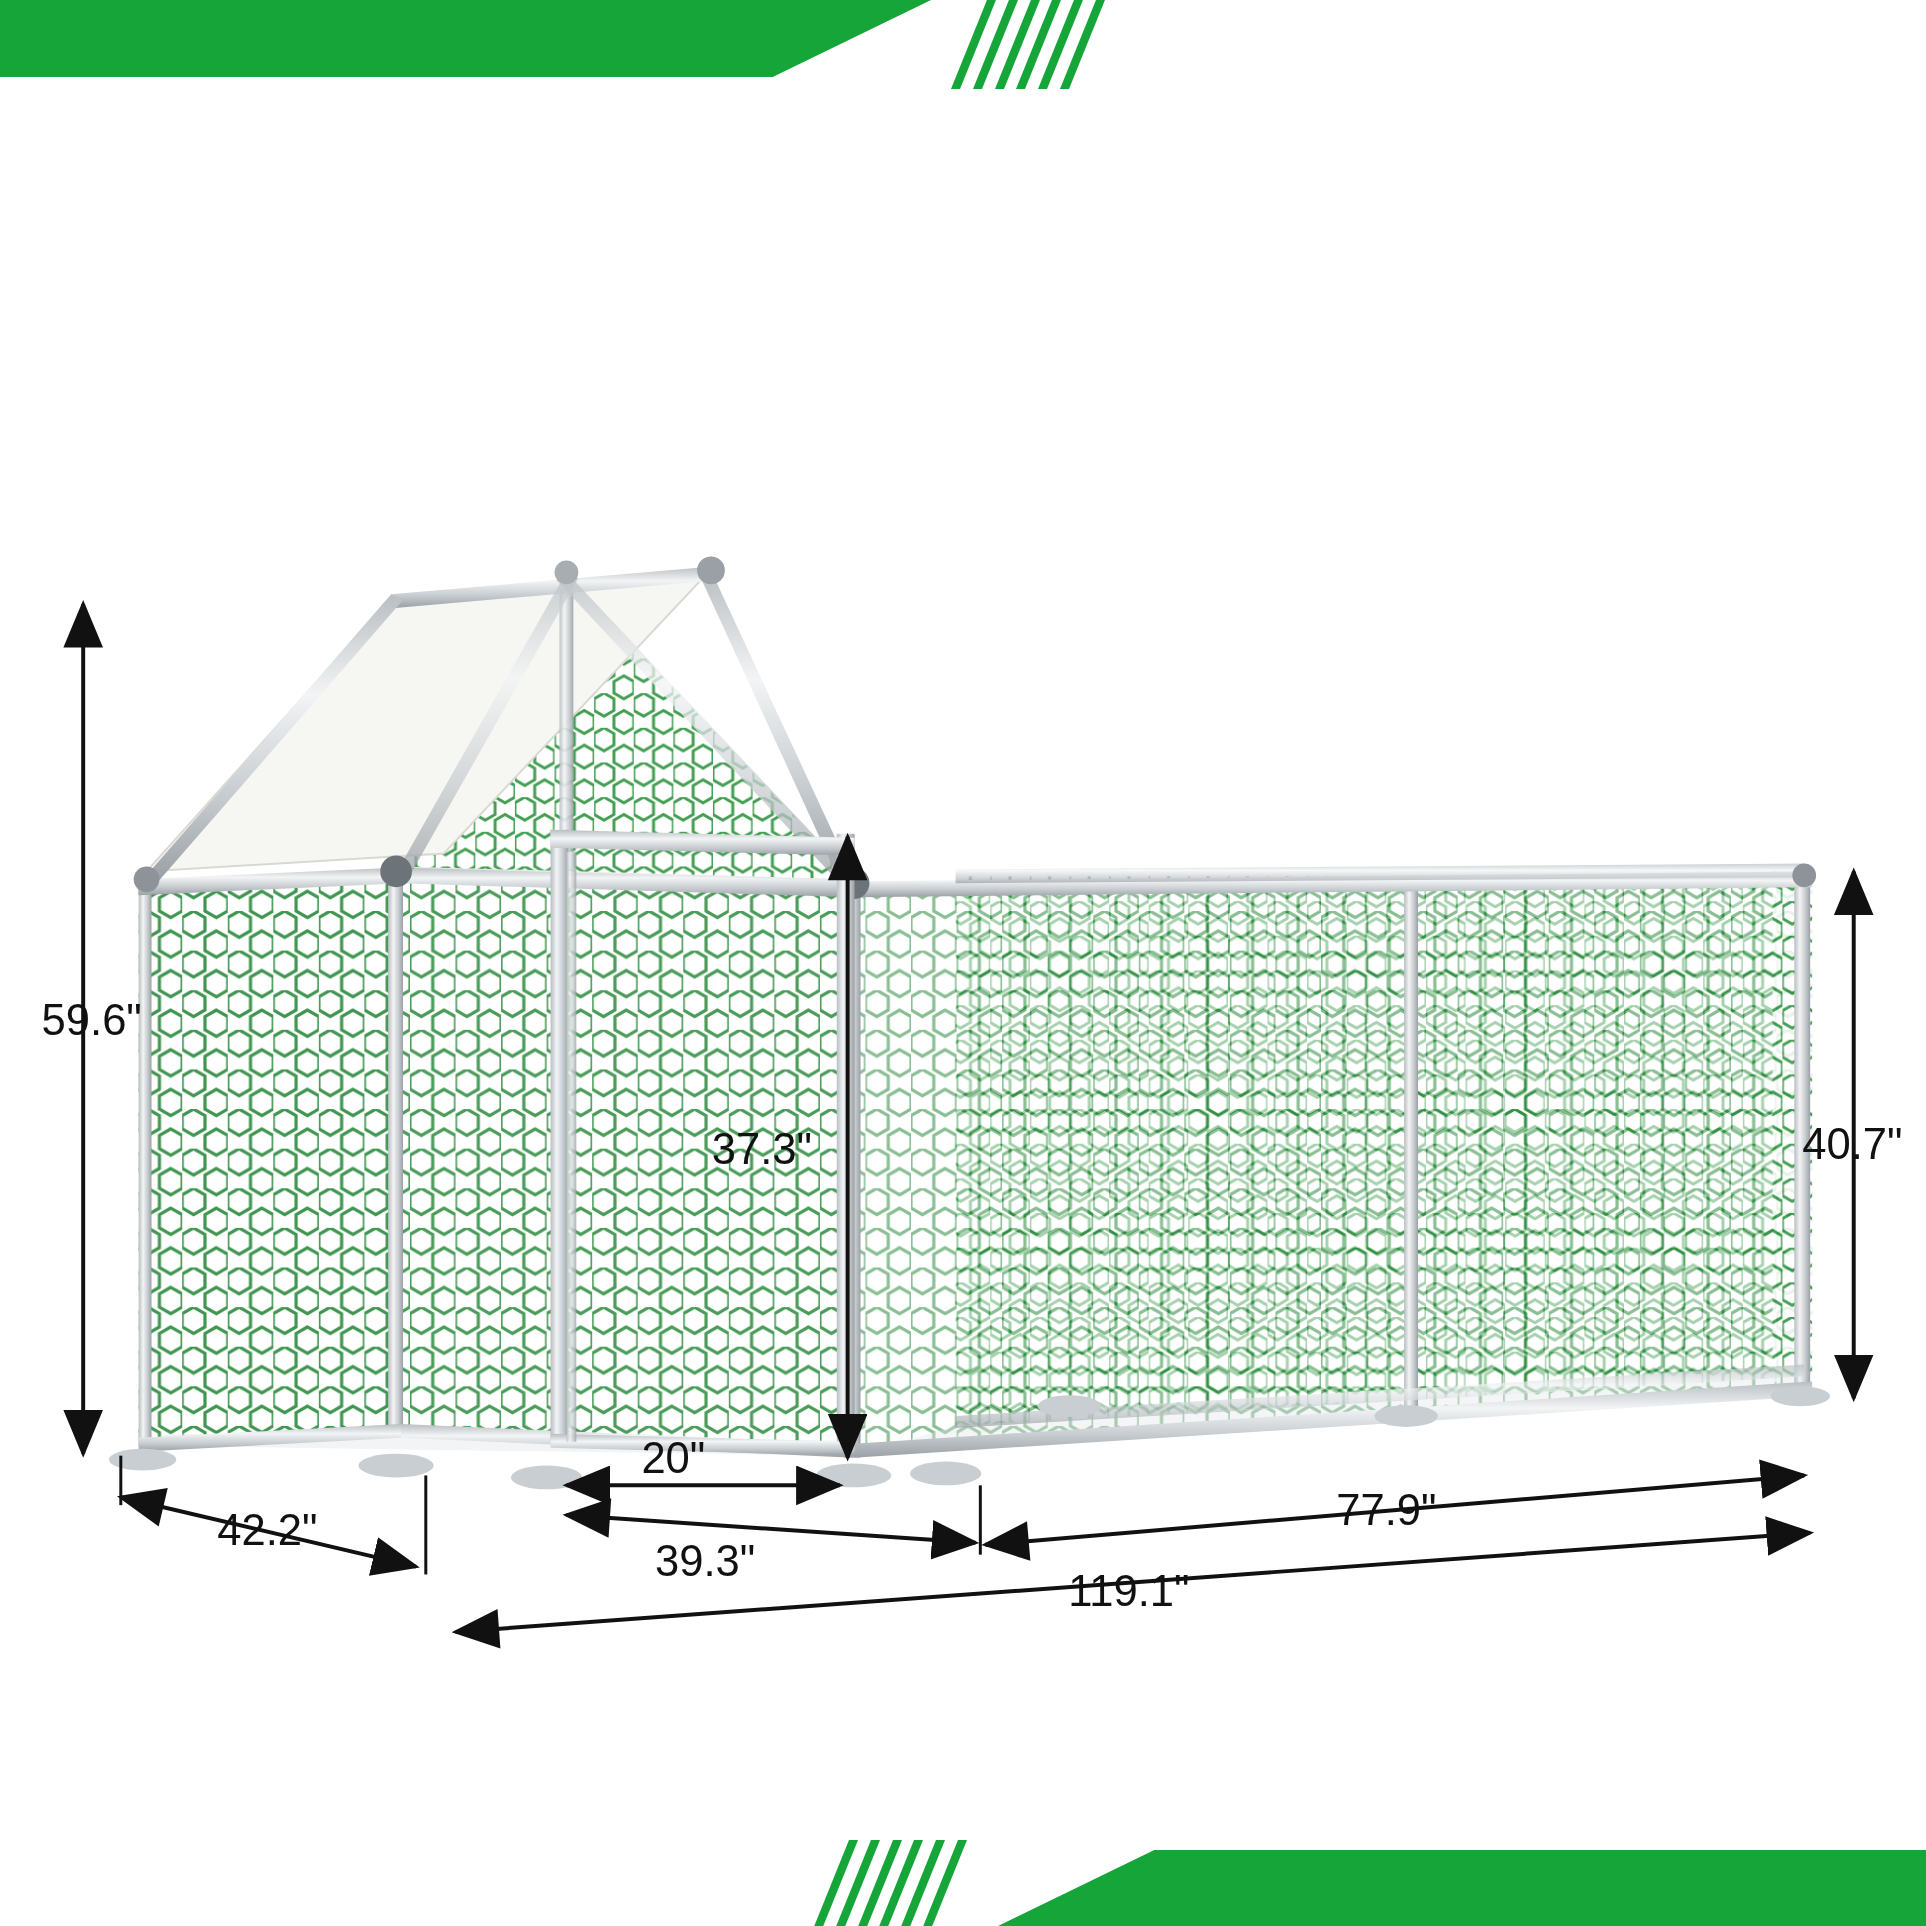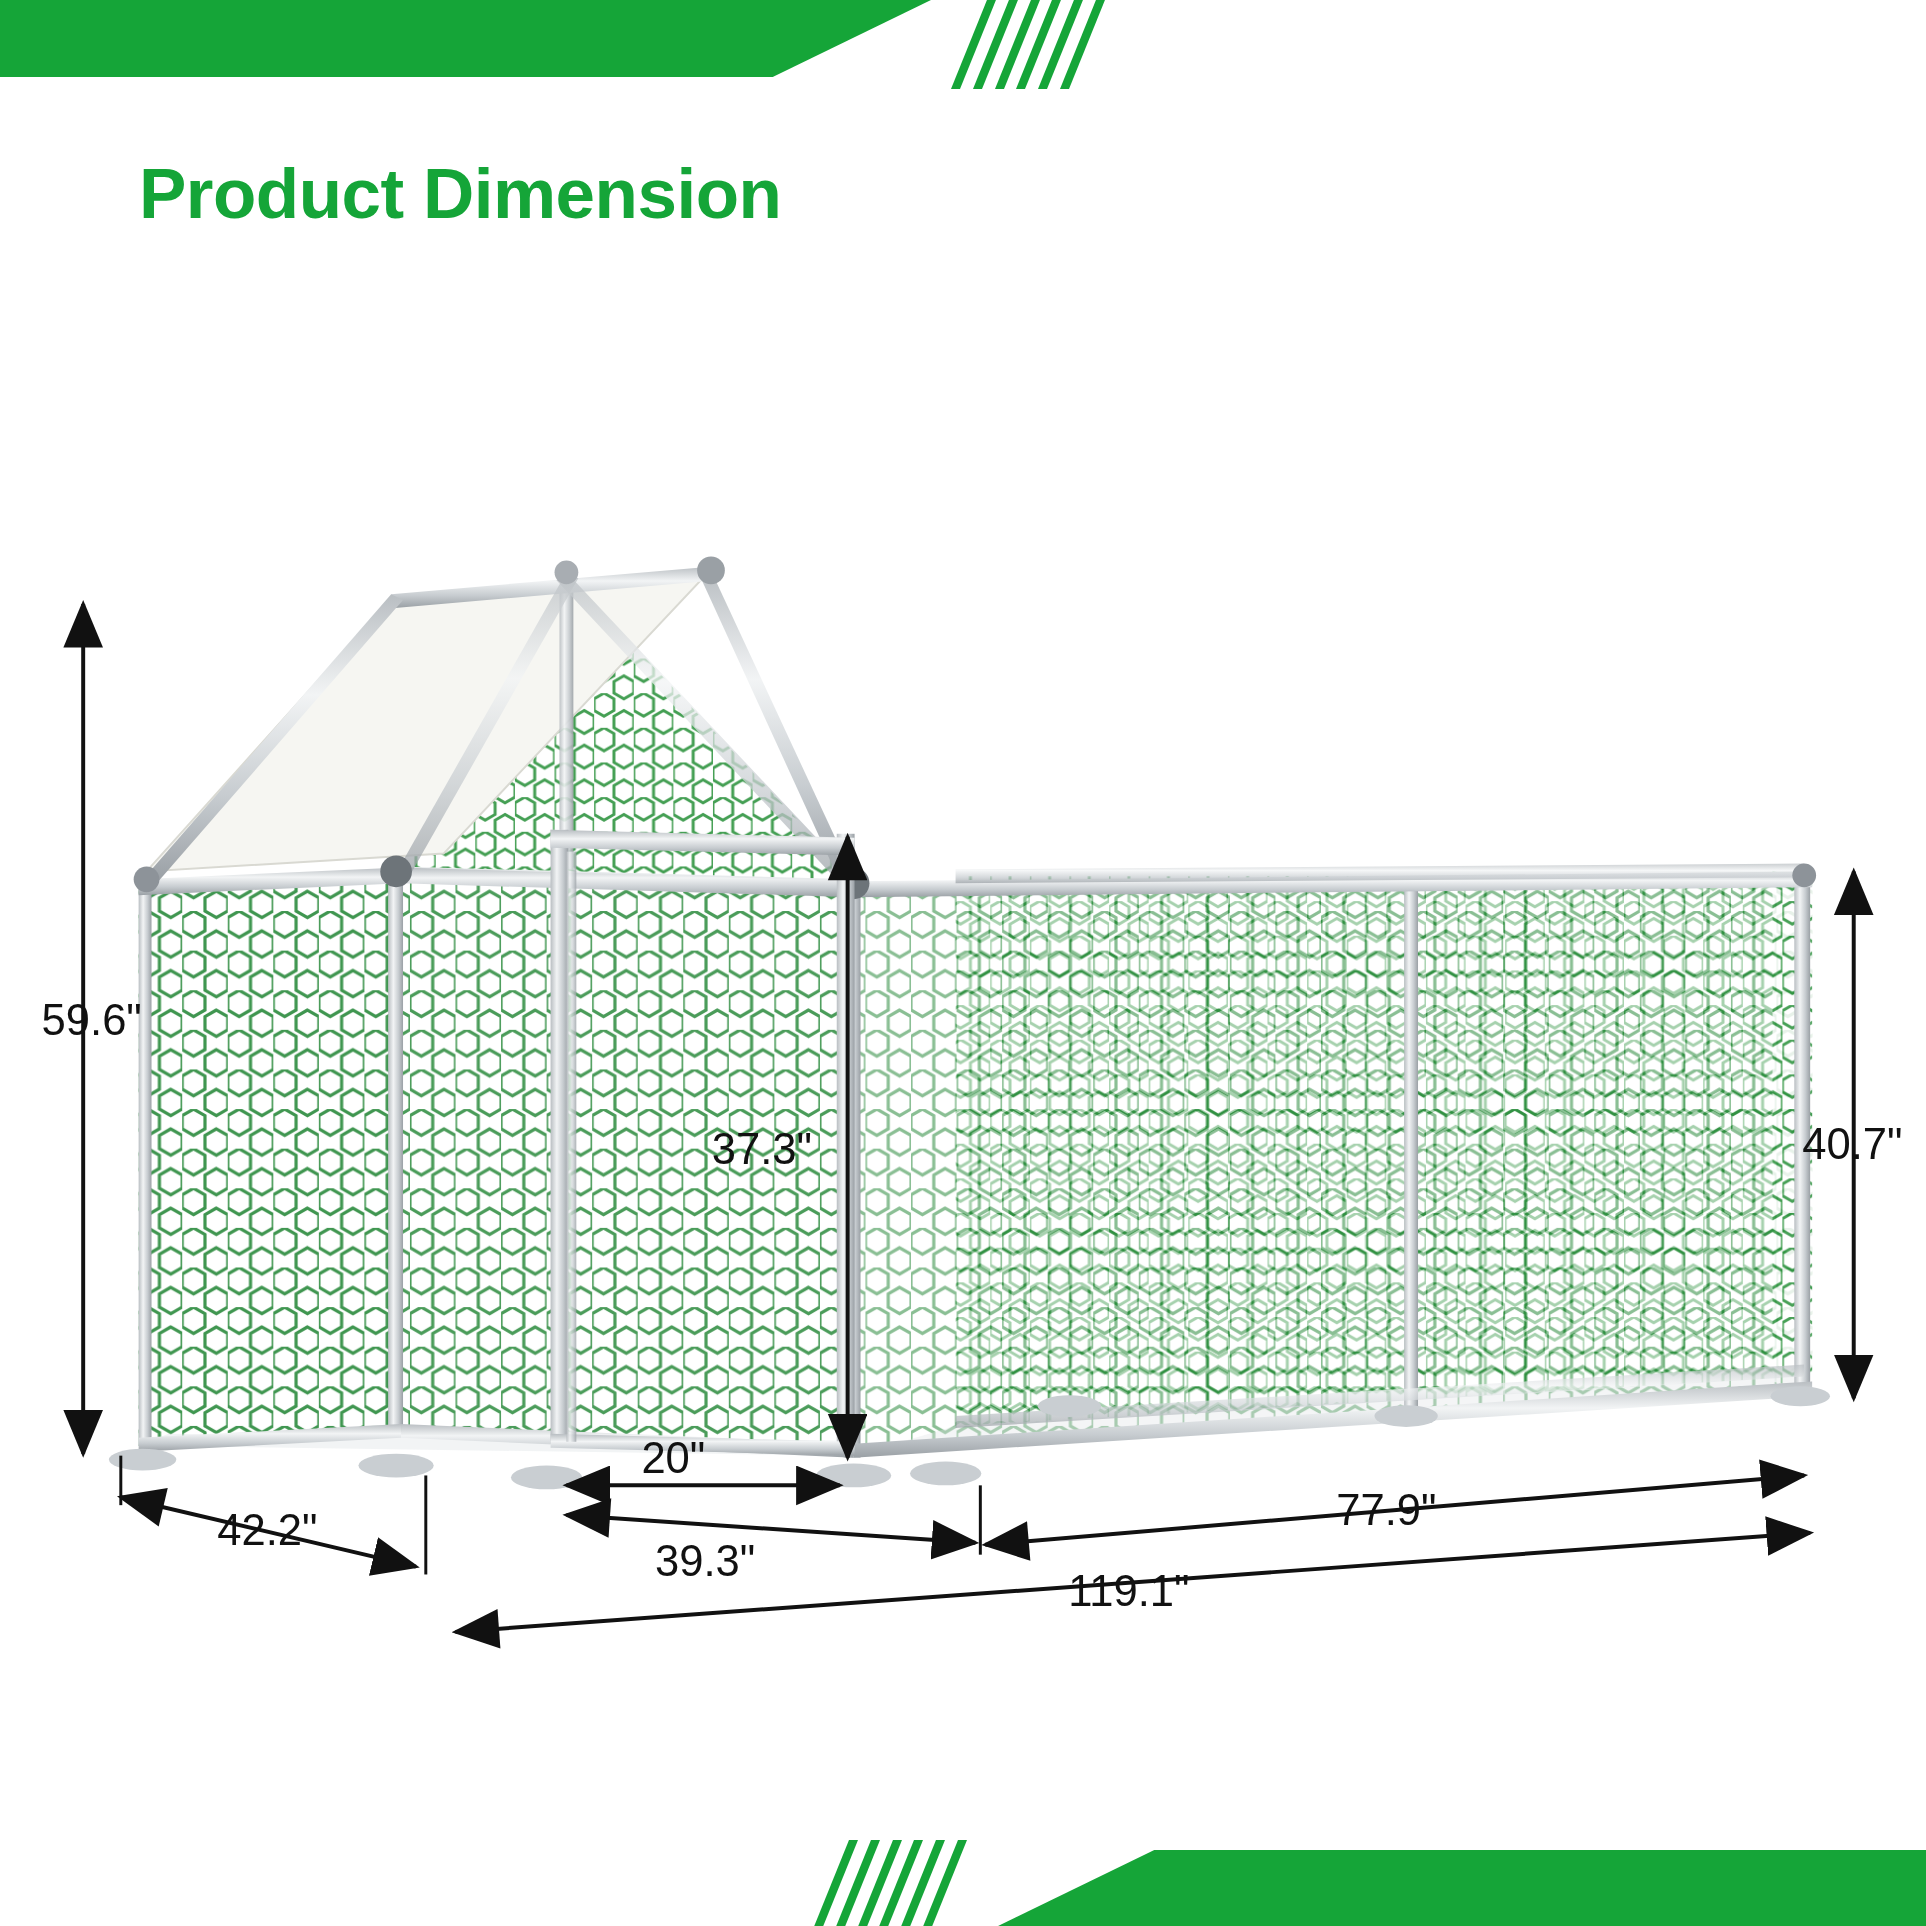--- a/index.html
+++ b/index.html
@@ -112,21 +112,20 @@
   </div>
   <div class="stripes-br">
     <div class="stripe" style="left:6px"></div>
     <div class="stripe" style="left:28px"></div>
     <div class="stripe" style="left:50px"></div>
     <div class="stripe" style="left:71px"></div>
     <div class="stripe" style="left:93px"></div>
     <div class="stripe" style="left:115px"></div>
   </div>
 
-  <div class="title">Product Dimension</div>
 
   <svg class="diagram" viewBox="0 0 1946 1946">
     <defs>
 
       <pattern id="hexmesh" width="46" height="40" patternUnits="userSpaceOnUse">
         <rect width="46" height="40" fill="#ffffff"></rect>
         <g fill="none" stroke="#2a8a3c" stroke-width="3.2">
           <path d="M11.5 0 L0 6.7 L0 20 L11.5 26.7 L23 20 L23 6.7 Z"></path>
           <path d="M34.5 20 L23 26.7 L23 40 L34.5 46.7 L46 40 L46 26.7 Z"></path>
           <path d="M34.5 -20 L23 -13.3 L23 0 L34.5 6.7 L46 0 L46 -13.3 Z"></path>

